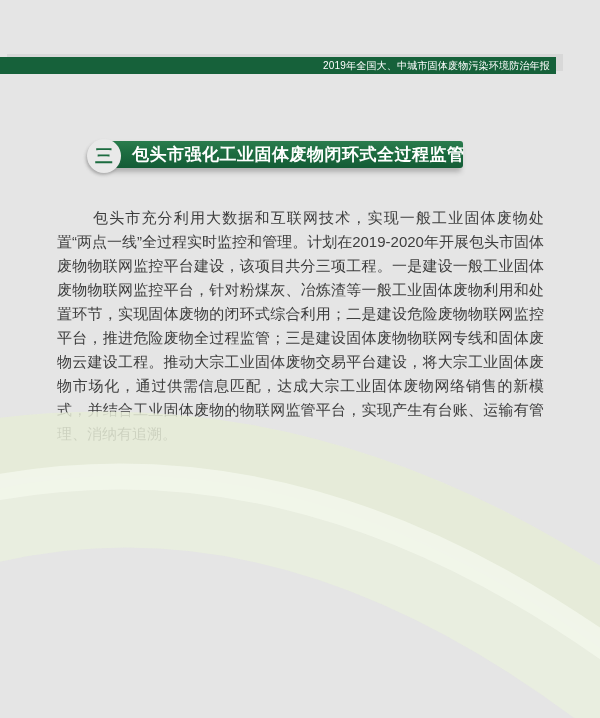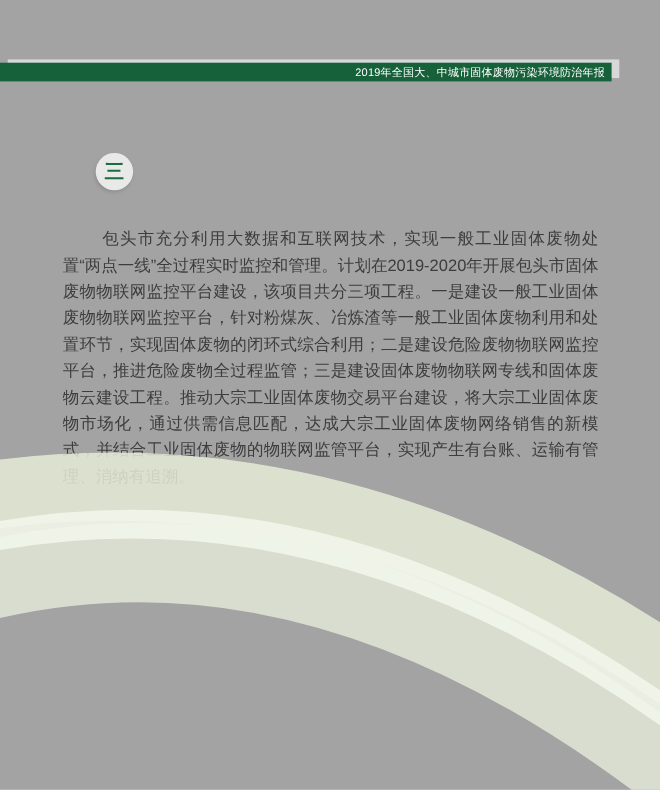--- a/index.html
+++ b/index.html
@@ -3,21 +3,21 @@
 <meta charset="utf-8">
 <style>
   html, body { margin: 0; padding: 0; }
   body {
     width: 600px; height: 718px;
     background: #ffffff;
     font-family: "Liberation Sans", "DejaVu Sans", sans-serif;
     position: relative;
     overflow: hidden;
   }
-  .page { position: absolute; inset: 0; background: #a3a3a3; }
+  .page { position: absolute; inset: 0; background: #e5e5e5; }
 
   
   .header-bar {
     position: absolute;
     left: 0; top: 57px;
     width: 556px; height: 17px;
     background: #16613a;
     box-shadow: 7px -3px 0 0 #d8d8d8;
     display: flex;
     align-items: center;
@@ -97,20 +97,23 @@
 <div class="page">
 
   <div class="header-bar">
     <span class="bar-text">2019年全国大、中城市固体废物污染环境防治年报</span>
   </div>
 
   <div class="section-badge">
     <span class="badge-num">三</span>
   </div>
 
+  <div class="section-banner">
+    <span class="banner-title">包头市强化工业固体废物闭环式全过程监管</span>
+  </div>
 
   <p class="body-paragraph">包头市充分利用大数据和互联网技术，实现一般工业固体废物处置“两点一线”全过程实时监控和管理。计划在2019-2020年开展包头市固体废物物联网监控平台建设，该项目共分三项工程。一是建设一般工业固体废物物联网监控平台，针对粉煤灰、冶炼渣等一般工业固体废物利用和处置环节，实现固体废物的闭环式综合利用；二是建设危险废物物联网监控平台，推进危险废物全过程监管；三是建设固体废物物联网专线和固体废物云建设工程。推动大宗工业固体废物交易平台建设，将大宗工业固体废物市场化，通过供需信息匹配，达成大宗工业固体废物网络销售的新模式，并结合工业固体废物的物联网监管平台，实现产生有台账、运输有管理、消纳有追溯。</p>
 
   <svg class="decor-curves" viewBox="0 0 600 338" xmlns="http://www.w3.org/2000/svg" aria-hidden="true">
     <path d="M -40 155 Q 300 58 660 360" fill="none" stroke="#eaf0dd" stroke-width="72" stroke-opacity="0.75" stroke-linecap="round"></path>
     <path d="M -40 75 Q 310 14 640 250" fill="none" stroke="#e6ecd7" stroke-width="62" stroke-opacity="0.85" stroke-linecap="round"></path>
     <path d="M -40 115 Q 305 35 650 300" fill="none" stroke="#f2f6ea" stroke-width="26" stroke-opacity="0.9" stroke-linecap="round"></path>
   </svg>
 
 </div>

